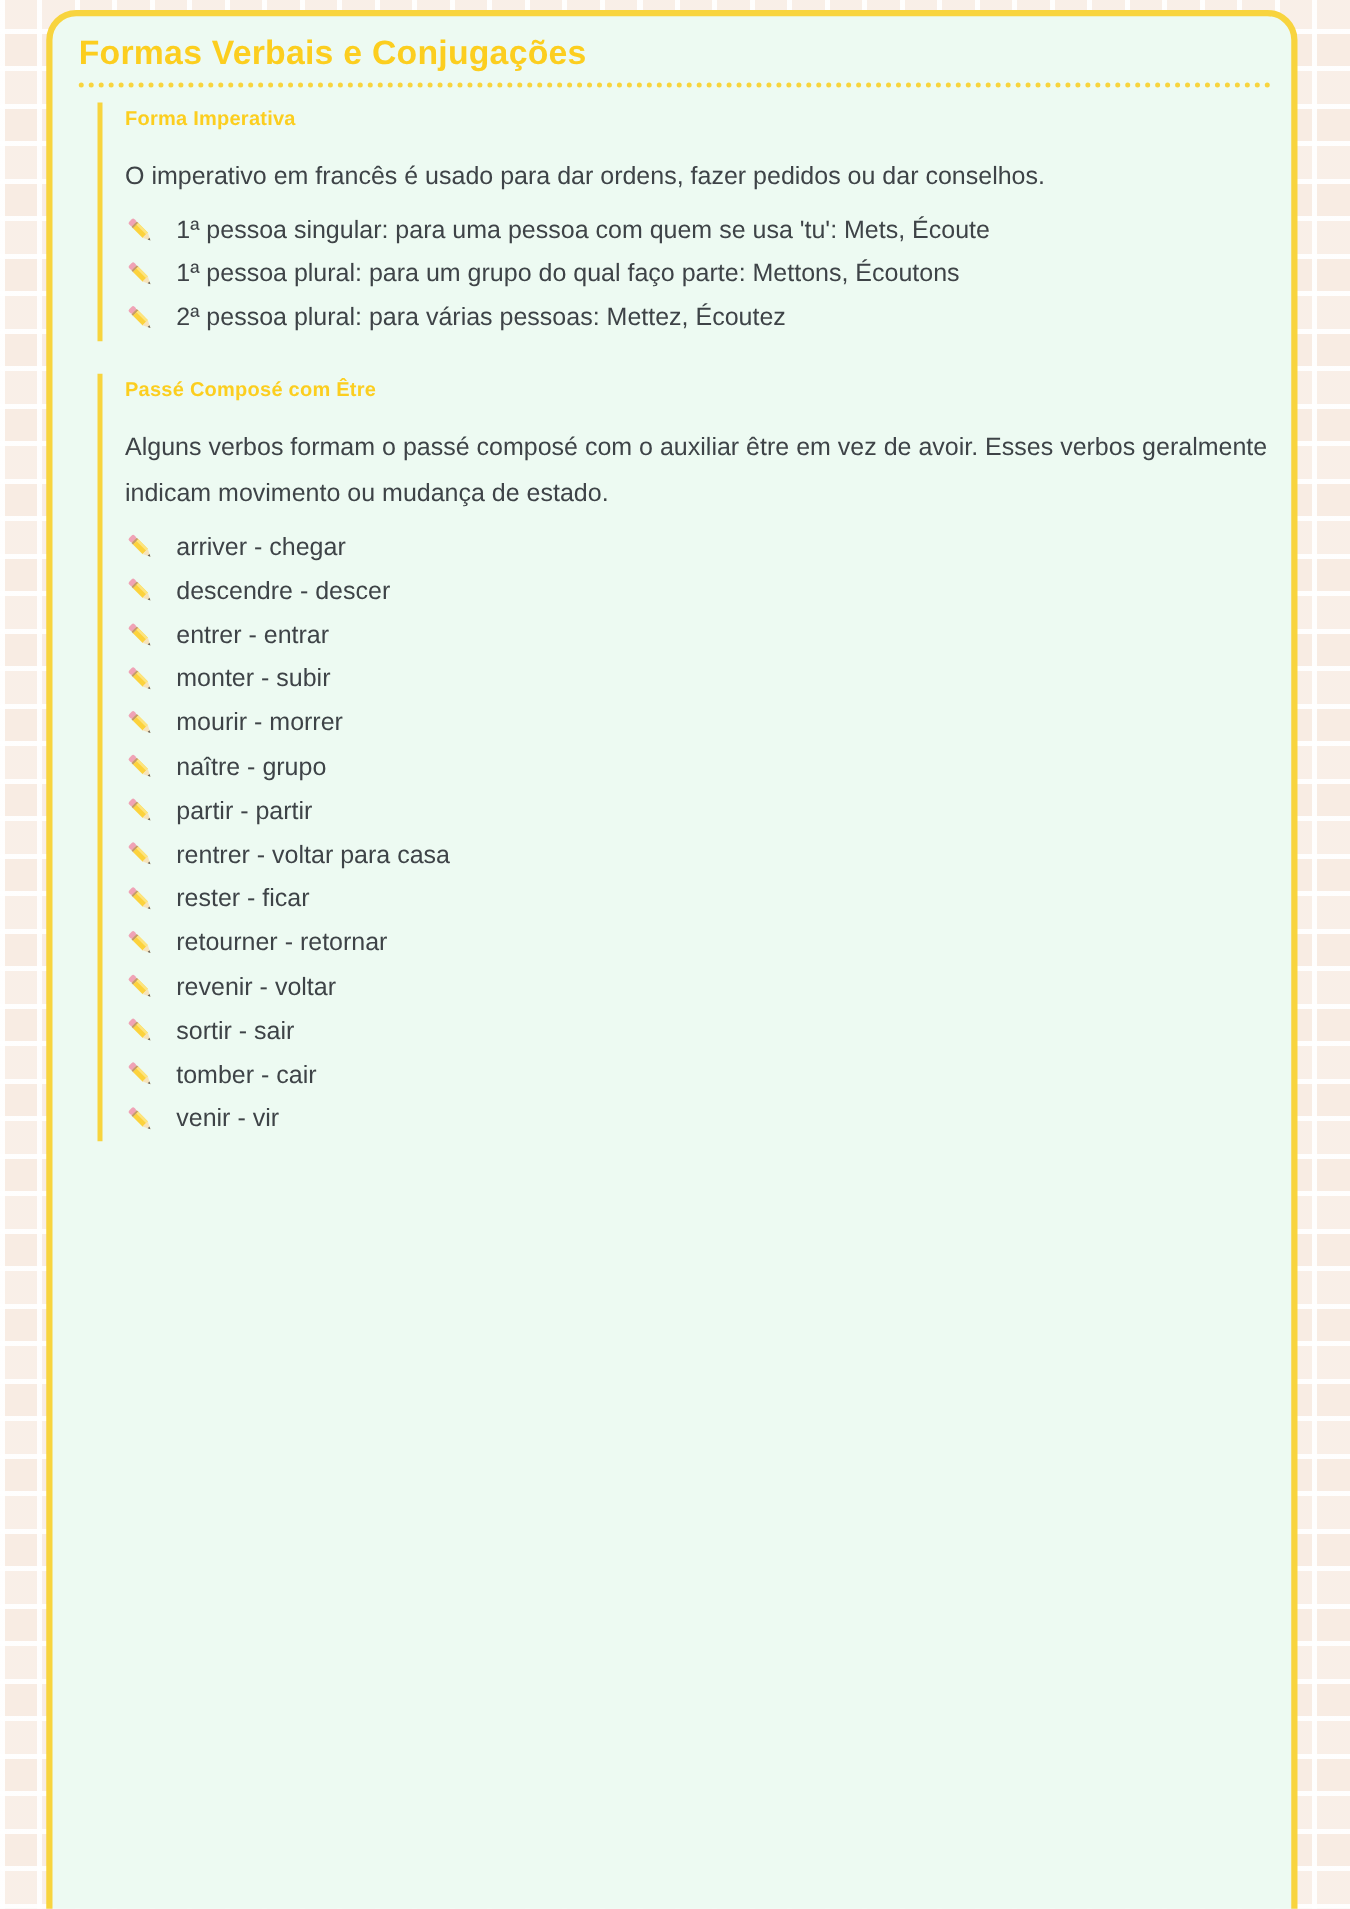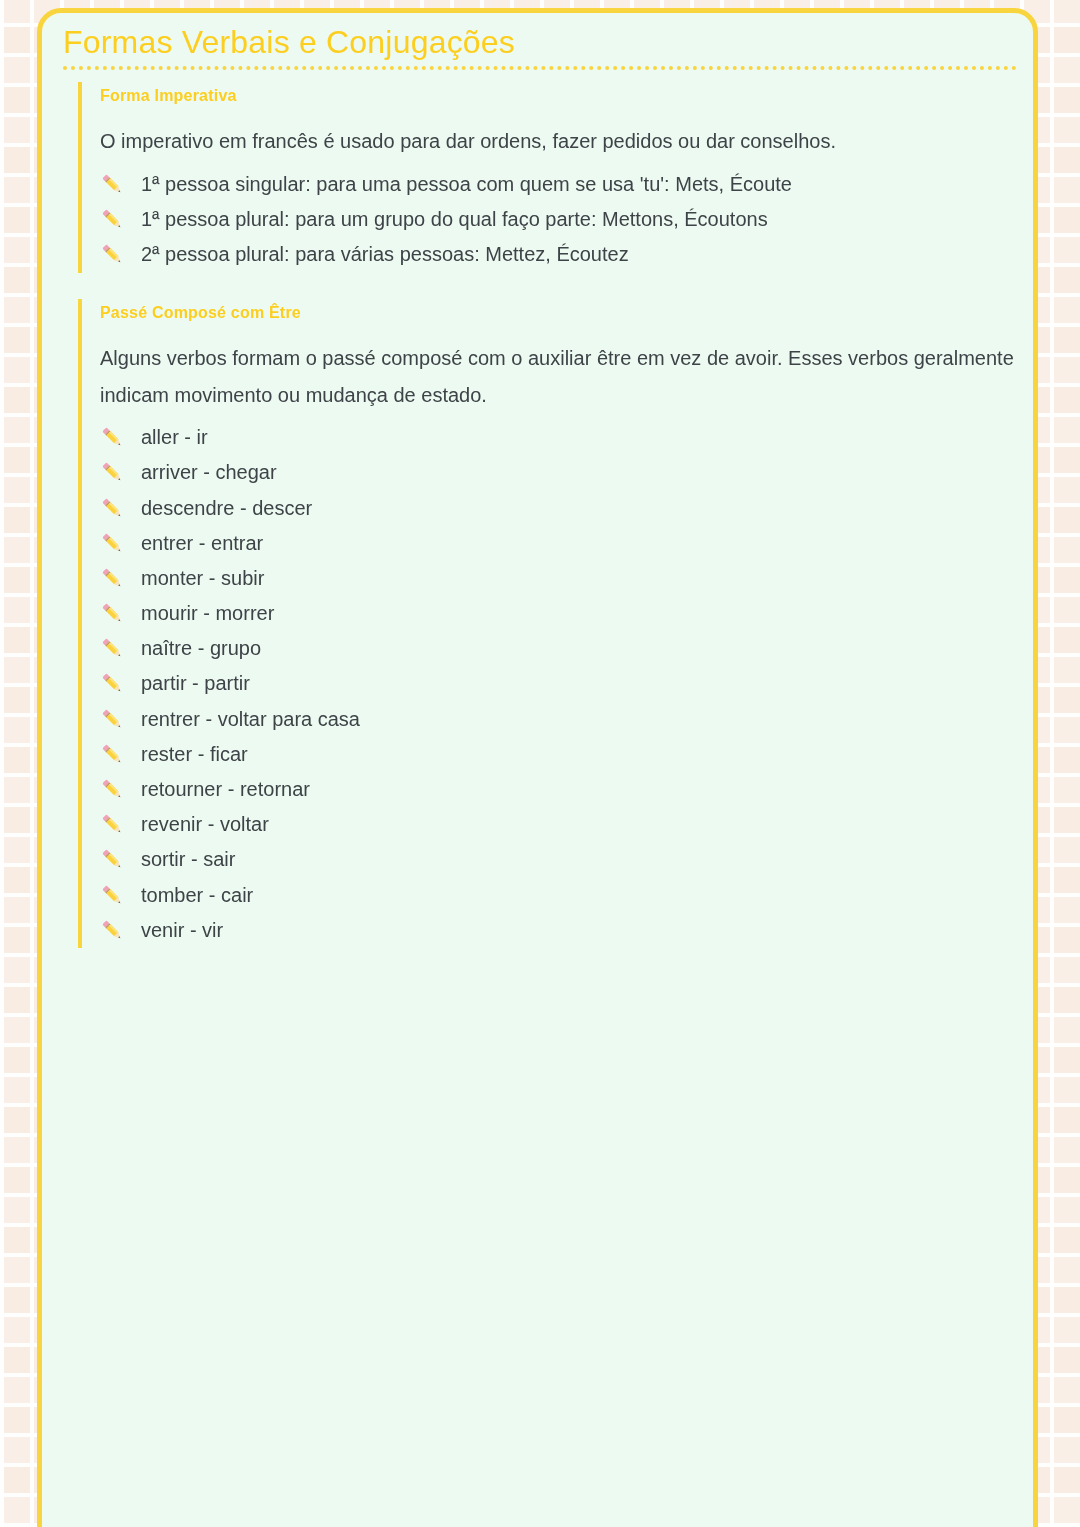--- a/index.html
+++ b/index.html
@@ -22,21 +22,21 @@
   }
   .card{
     position:absolute;left:37px;top:8px;width:1001px;height:1550px;
     background:var(--card-bg,#edfaf2);
     border:5px solid var(--border-yellow,#f8d43e);
     border-radius:24px;
     padding:13px 16px 0 21px;
   }
   h1.page-title{
     margin:0;
-    font-size:32px;font-weight:400;line-height:33px;
+    font-size:27px;font-weight:700;line-height:33px;
     color:var(--accent-gold,#fcce1f);
     border-bottom:4px dotted var(--border-yellow,#f8d43e);
     padding-bottom:7px;
     letter-spacing:.2px;
   }
   .sections{margin-left:15px;}
   section.topic{
     border-left:4px solid var(--border-yellow,#f8d43e);
     padding-left:18px;
     margin-top:12px;
@@ -51,21 +51,21 @@
   section.topic p{
     margin:0 0 7px 0;
     font-size:20px;line-height:1.85;
     color:var(--text-dark,#3e4347);
     max-width:915px;
   }
   ul.bullet-list{
     list-style:none;margin:2px 0 0 0;padding:0;
   }
   li.bullet-item{
-    display:flex;gap:15px;
+    display:flex;align-items:center;gap:15px;
     padding:4.6px 0;
     font-size:20px;line-height:25px;
     color:var(--text-dark,#3e4347);
   }
   .pencil{width:26px;height:26px;flex:0 0 26px;display:inline-block;}
   .pencil svg{display:block;width:26px;height:26px;}
 </style>
 </head>
 <body>
 
@@ -127,35 +127,20 @@
             <span class="item-text">2ª pessoa plural: para várias pessoas: Mettez, Écoutez</span>
           </li>
         </ul>
     </section>
 
     <section class="topic">
       <h2>Passé Composé com Être</h2>
       <p>Alguns verbos formam o passé composé com o auxiliar être em vez de avoir. Esses verbos geralmente indicam movimento ou mudança de estado.</p>
       <ul class="bullet-list">
 
-          <li class="bullet-item">
-            <span class="pencil">
-              <svg viewBox="0 0 26 26" xmlns="http://www.w3.org/2000/svg">
-                <g transform="rotate(45 13 13)">
-                  <rect x="0.8" y="10" width="4.4" height="6" rx="1.6" fill="#f0a3b6"></rect>
-                  <rect x="4.9" y="10" width="1.9" height="6" fill="#c79b67"></rect>
-                  <rect x="6.6" y="10" width="11" height="6" fill="#fcd23c"></rect>
-                  <rect x="6.6" y="10" width="11" height="2.1" fill="#fde47e"></rect>
-                  <polygon points="17.4,10 23.4,13 17.4,16" fill="#f7e3bb"></polygon>
-                  <polygon points="21.3,11.95 23.4,13 21.3,14.05" fill="#6b6257"></polygon>
-                </g>
-              </svg>
-            </span>
-            <span class="item-text">aller - ir</span>
-          </li>
 
           <li class="bullet-item">
             <span class="pencil">
               <svg viewBox="0 0 26 26" xmlns="http://www.w3.org/2000/svg">
                 <g transform="rotate(45 13 13)">
                   <rect x="0.8" y="10" width="4.4" height="6" rx="1.6" fill="#f0a3b6"></rect>
                   <rect x="4.9" y="10" width="1.9" height="6" fill="#c79b67"></rect>
                   <rect x="6.6" y="10" width="11" height="6" fill="#fcd23c"></rect>
                   <rect x="6.6" y="10" width="11" height="2.1" fill="#fde47e"></rect>
                   <polygon points="17.4,10 23.4,13 17.4,16" fill="#f7e3bb"></polygon>

